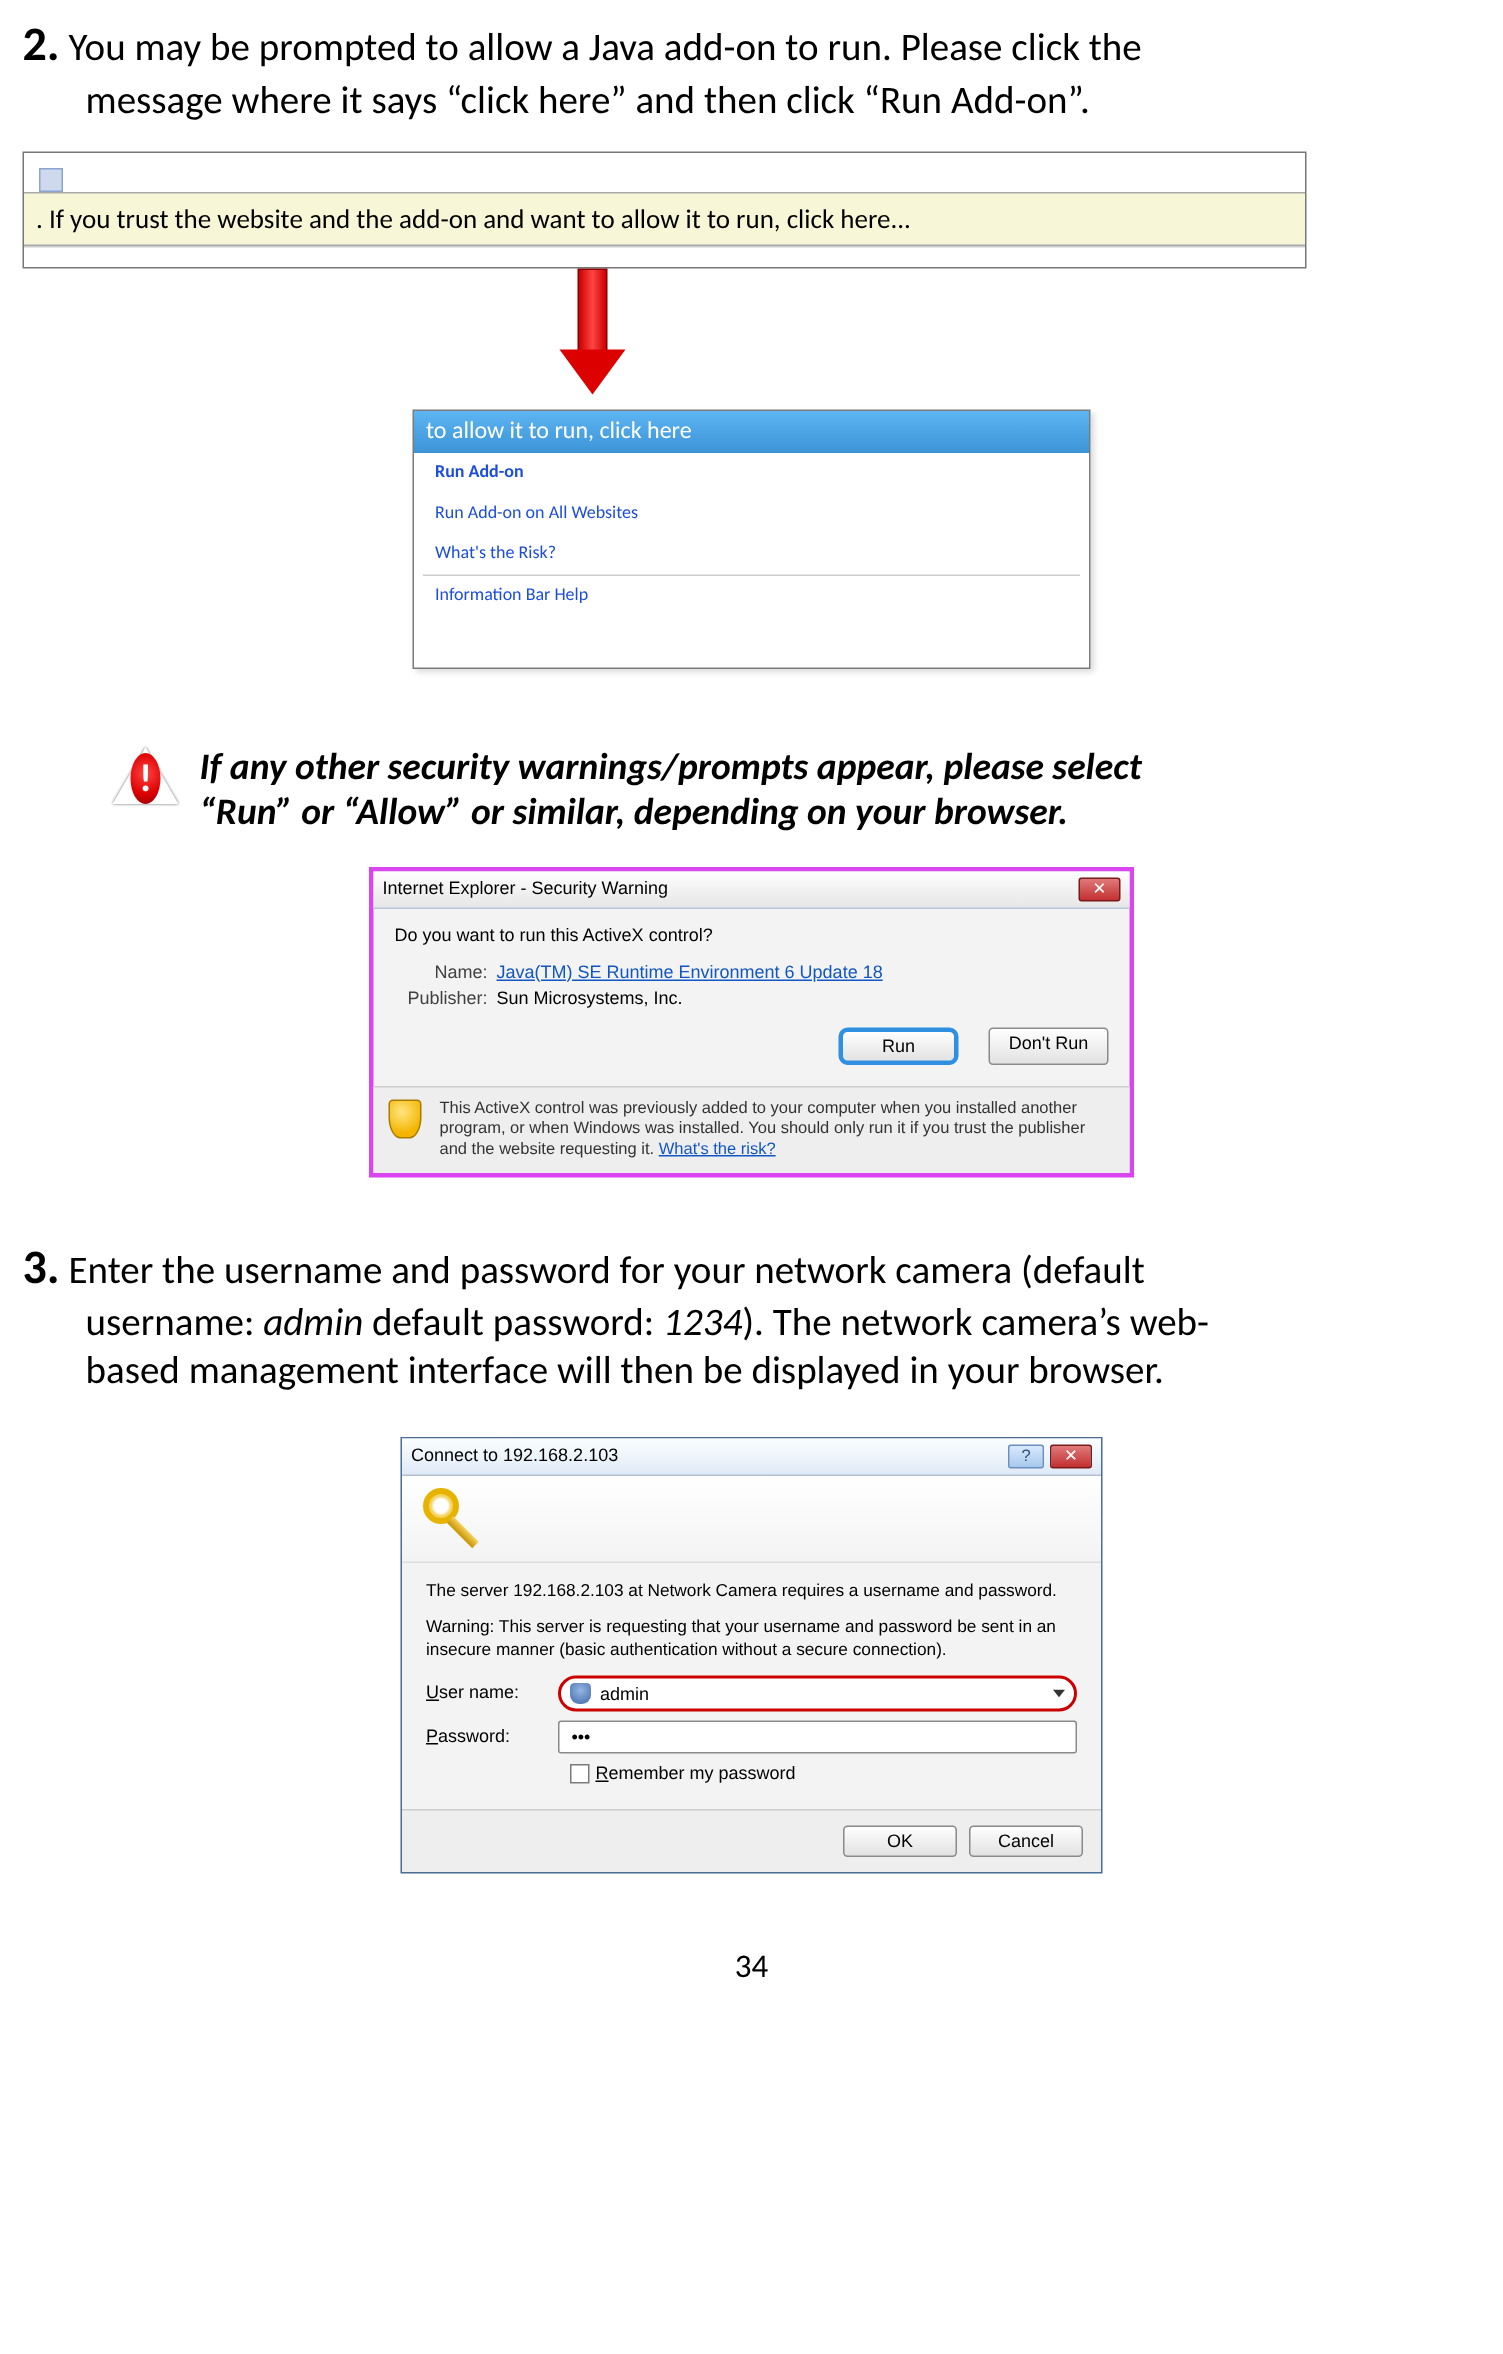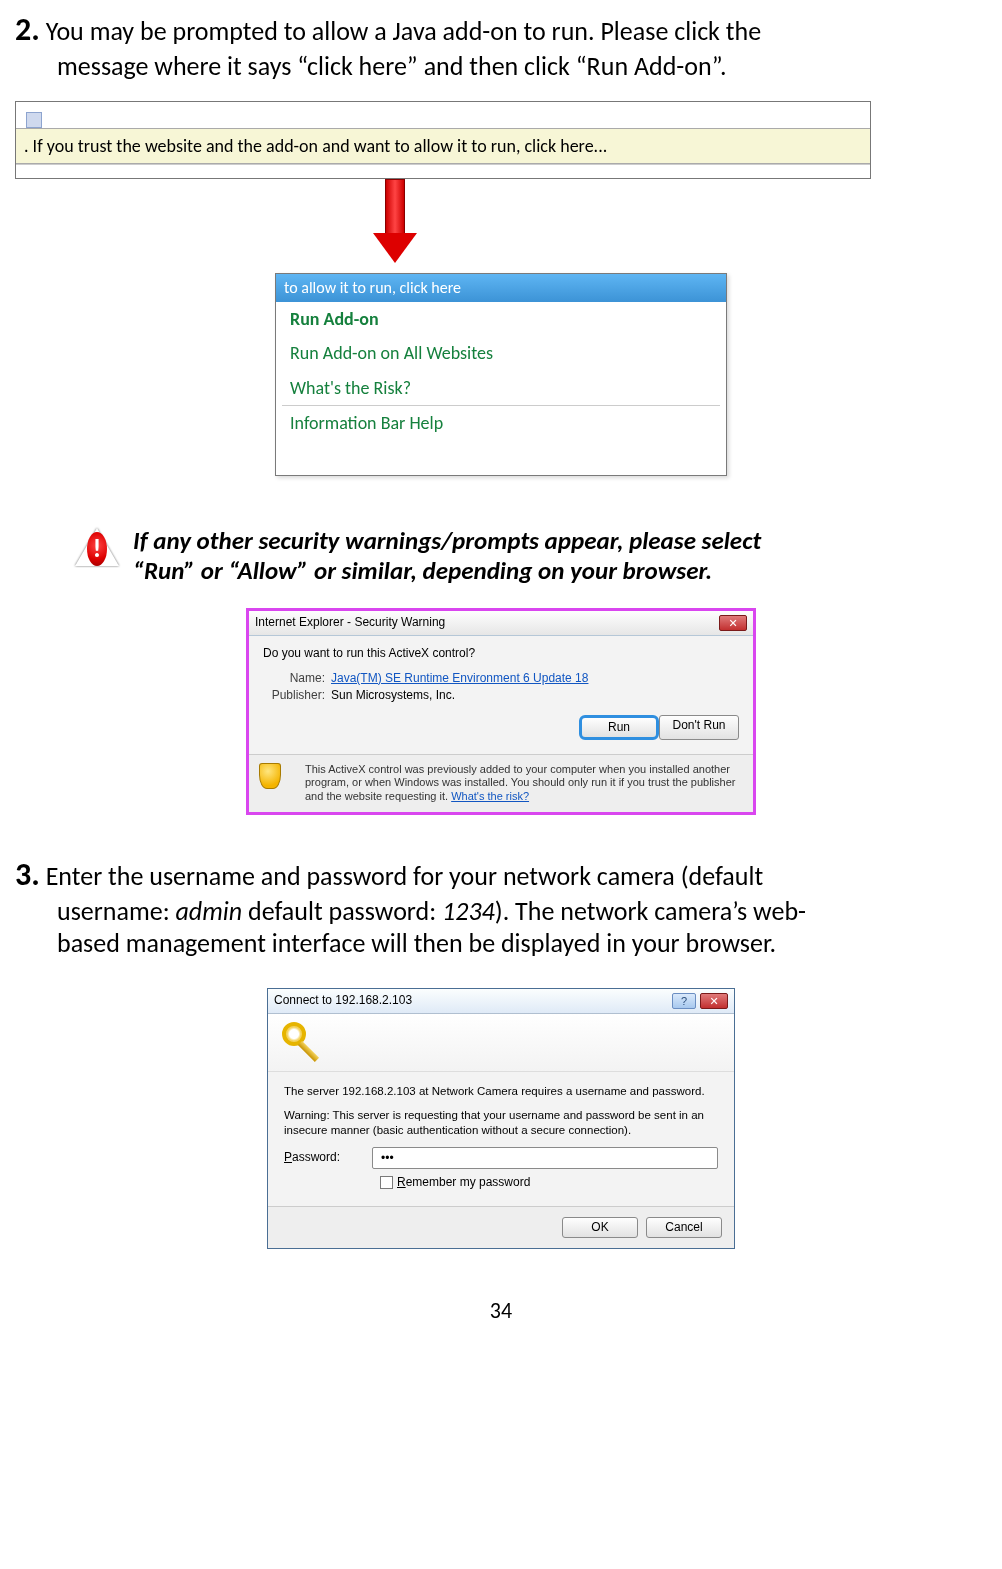--- a/index.html
+++ b/index.html
@@ -105,23 +105,23 @@
   }
   .context-title {
     background: linear-gradient(#5eb5f3,#3c93d6);
     color: #fff;
     font-size: 16px;
     padding: 4px 8px;
     white-space: nowrap;
     overflow: hidden;
   }
   .context-item {
-    font-size: 18px;
+    font-size: 12px;
     padding: 6px 14px;
-    color: #15803d;
+    color: #1d4ed8;
   }
   .context-item.bold { font-weight: bold; }
   .context-divider {
     border-top: 1px solid #ccc;
     margin: 0 6px;
   }
   .context-pad { height: 34px; }
 
   
   .warn-block {
@@ -202,42 +202,42 @@
   .secwarn-q {
     font-size: 12px;
     margin-bottom: 10px;
   }
   .secwarn-row { display: flex; font-size: 12px; margin: 2px 0; }
   .secwarn-row .lbl { width: 68px; text-align: right; padding-right: 6px; color: #404040; }
   .secwarn-row .val-link { color: #1156c2; text-decoration: underline; }
   .secwarn-buttons {
     display: flex;
     justify-content: flex-end;
-    gap: 0;
+    gap: 20px;
     padding: 10px 0 8px 0;
   }
   .winbtn {
     min-width: 80px;
     font-size: 12px;
     background: linear-gradient(#fefefe,#e2e2e2);
     border: 1px solid #8a8a8a;
     border-radius: 3px;
     padding: 2px 10px;
     text-align: center;
   }
   .highlight-blue {
     border: 3px solid #2f8fe0;
     border-radius: 6px;
   }
   .secwarn-footer {
     border-top: 1px solid #ccc;
     background: #eee;
     padding: 8px 10px;
     display: flex;
-    gap: 24px;
+    gap: 12px;
     font-size: 11px;
     line-height: 1.25;
     color: #333;
   }
   .shield-icon {
     width: 22px; height: 26px;
     background: radial-gradient(circle at 40% 30%, #ffe680 0%, #f4b400 70%);
     border: 1px solid #a87b00;
     border-radius: 3px 3px 8px 8px / 3px 3px 14px 14px;
     flex-shrink: 0;
@@ -469,20 +469,28 @@
   <div class="login-art">
     <div class="key-icon">
       <div class="ring"></div>
       <div class="shaft2"></div>
     </div>
   </div>
   <div class="login-body">
     <div class="login-text">The server 192.168.2.103 at Network Camera requires a username and password.</div>
     <div class="login-text">Warning: This server is requesting that your username and password be sent in an insecure manner (basic authentication without a secure connection).</div>
 
+    <div class="login-row">
+      <span class="lbl"><u>U</u>ser name:</span>
+      <div class="login-input-wrap">
+        <span class="login-user-icon"></span>
+        <input class="login-input" value="admin" style="">
+        <span class="login-caret"></span>
+      </div>
+    </div>
 
     <div class="login-row">
       <span class="lbl"><u>P</u>assword:</span>
       <div class="login-input-wrap">
         <input class="login-input no-ring" value="•••" style="">
       </div>
     </div>
 
     <div class="login-check-row">
       <span class="chk"></span>

